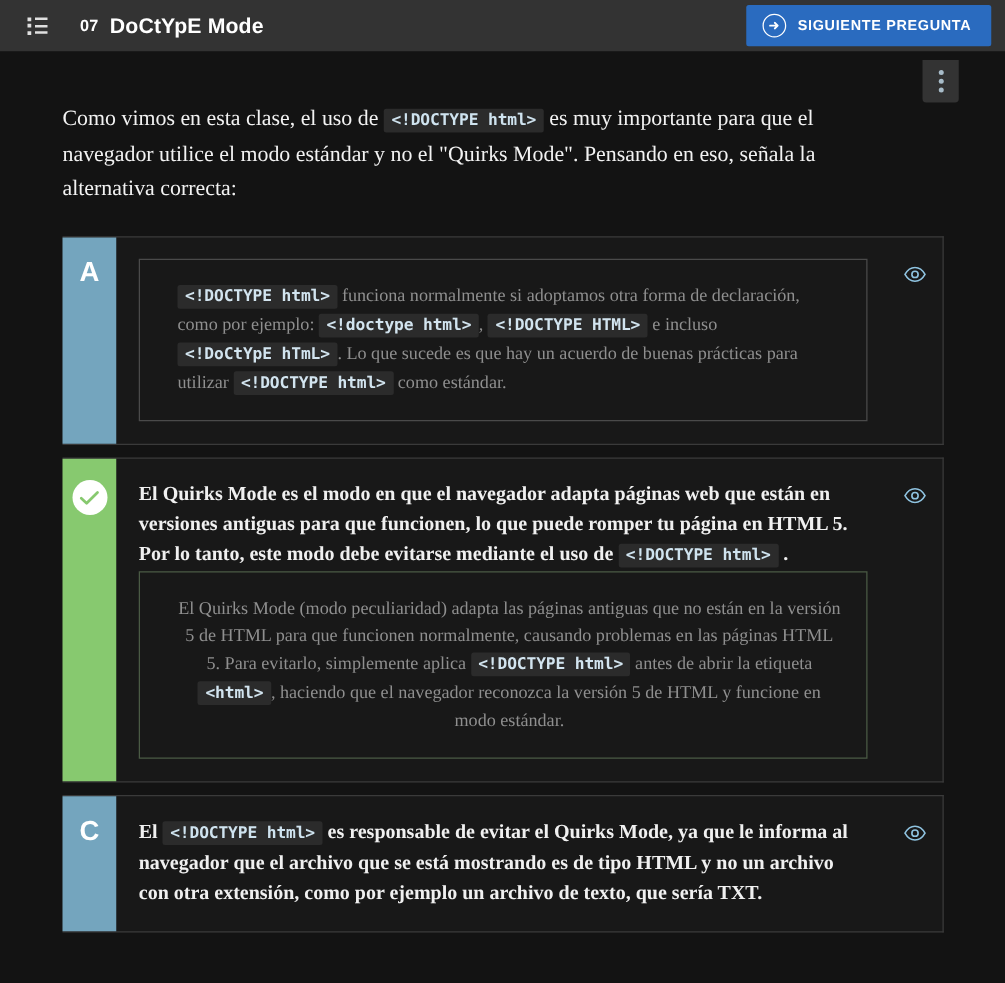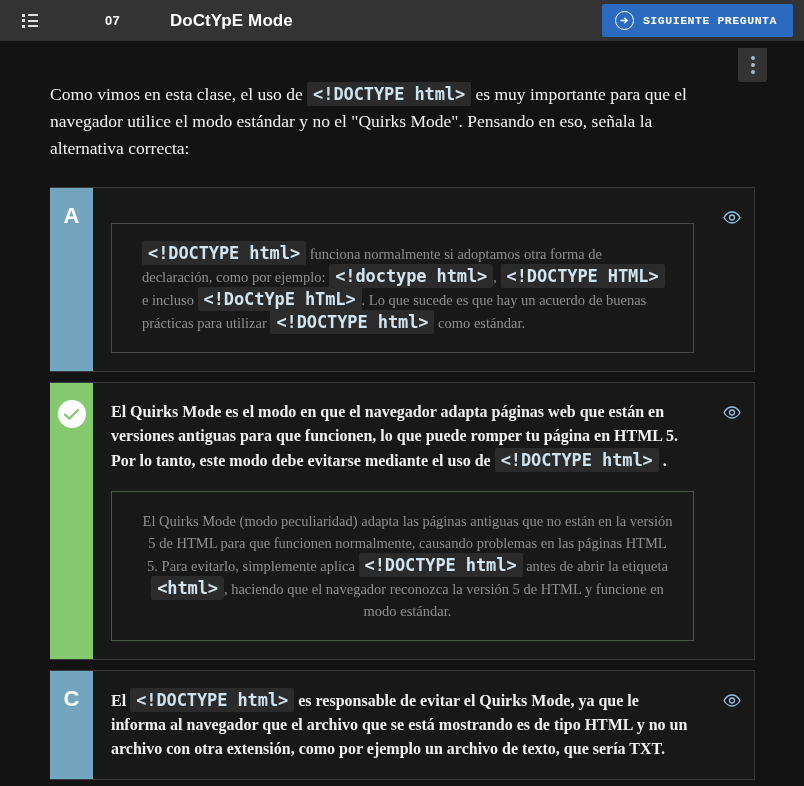--- a/index.html
+++ b/index.html
@@ -17,21 +17,20 @@
   }
 
   
   .topbar {
     height: 41px;
     background: #333333;
     display: flex;
     align-items: center;
     padding: 0 8px 0 22px;
     position: relative;
-    gap: 41px;
   }
 
   .list-icon {
     width: 16px;
     height: 14px;
     display: flex;
     flex-direction: column;
     justify-content: space-between;
     flex: 0 0 auto;
     cursor: pointer;
@@ -89,21 +88,21 @@
     width: 19px; height: 19px;
     border: 1.6px solid #ffffff;
     border-radius: 50%;
     display: flex;
     align-items: center;
     justify-content: center;
     flex: 0 0 auto;
   }
   .next-btn .arrow-circle svg { display: block; }
   .next-btn .label {
-    font-family: Liberation Mono, monospace;
+    font-family: Liberation Sans, sans-serif;
     font-size: 11.5px;
     font-weight: bold;
     color: #ffffff;
     letter-spacing: .55px;
   }
 
   
   .kebab {
     position: absolute;
     right: 37px;
@@ -191,21 +190,20 @@
   }
 
   .opt-text {
     font-size: 16px;
     line-height: 24px;
     font-weight: bold;
     color: #f0f0f0;
   }
 
   .explain {
-    margin-top: 18px;
     border: 1px solid #4a4a4a;
     padding: 18px 20px 18px 30px;
     font-size: 14.5px;
     line-height: 22px;
     color: #8f8f8f;
   }
   .explain.green-border { border-color: #4a5a44; text-align: center; }
 
   .eye {
     position: absolute;
@@ -215,21 +213,21 @@
     height: 20px;
     cursor: pointer;
     display: flex;
     align-items: center;
     justify-content: center;
   }
 
   
   code {
     font-family: "DejaVu Sans Mono", monospace;
-    font-size: 17px;
+    font-size: 13px;
     font-weight: bold;
     background: #2b2b2b;
     color: #cfe3ef;
     padding: 2px 6px;
     border-radius: 2px;
     white-space: nowrap;
     letter-spacing: -.1px;
   }
   .explain code {
     background: #2b2b2b;

